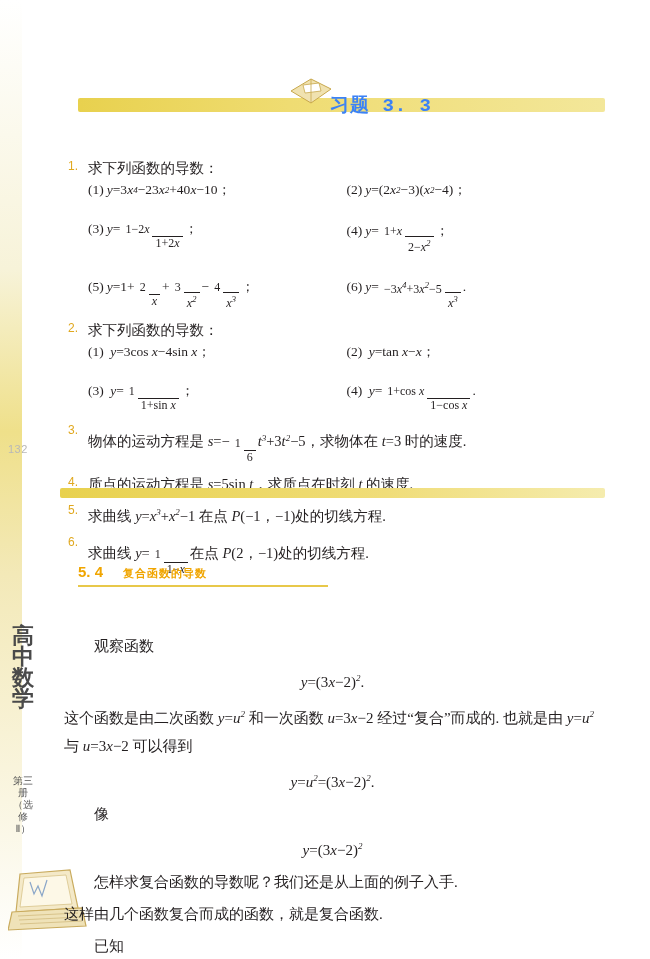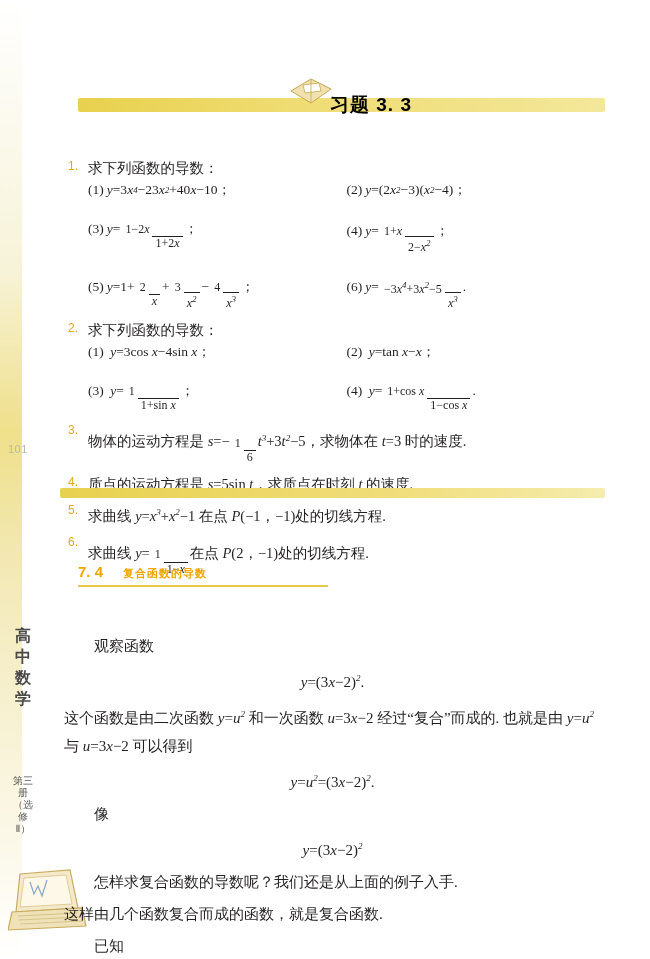--- a/index.html
+++ b/index.html
@@ -38,21 +38,21 @@
     color: #b8b8b8;
     letter-spacing: 0.5px;
   }
   .spine-title {
     position: absolute;
     left: 10px;
     top: 625px;
     width: 26px;
     text-align: center;
     font-family: "Liberation Serif", serif;
-    font-size: 16px;
+    font-size: 22px;
     line-height: 21px;
     color: #4a4a4a;
     font-weight: bold;
   }
   .spine-sub {
     position: absolute;
     left: 12px;
     top: 775px;
     width: 22px;
     text-align: center;
@@ -76,24 +76,24 @@
     top: 98px;
     width: 527px;
     height: 14px;
     background: linear-gradient(to right, #e8d14e 0%, #efdc72 40%, #f3e79a 100%);
     border-radius: 2px;
   }
   .header-title {
     position: absolute;
     left: 330px;
     top: 92px;
-    font-family: Liberation Sans, sans-serif;
+    font-family: Liberation Mono, monospace;
     font-size: 19px;
     font-weight: bold;
-    color: #000000;
+    color: #3b82f6;
     letter-spacing: 1px;
   }
   .book-deco {
     position: absolute;
     left: 285px;
     top: 73px;
     width: 52px;
     height: 40px;
   }
 
@@ -226,21 +226,21 @@
           <stop offset="28%" stop-color="#f7f3d9"></stop>
           <stop offset="45%" stop-color="#efe08a"></stop>
           <stop offset="60%" stop-color="#f3e9b8"></stop>
           <stop offset="100%" stop-color="#ffffff"></stop>
         </linearGradient>
       </defs>
       <rect x="0" y="0" width="22" height="959" fill="url(#spineGrad)"></rect>
     </svg>
   </div>
 
-  <div class="page-number">101</div>
+  <div class="page-number">132</div>
 
   <div class="spine-title">高中数学</div>
   <div class="spine-sub">第三册（选修Ⅱ）</div>
 
   <svg class="laptop" viewBox="0 0 80 70">
     <polygon points="12,6 62,2 70,40 8,44" fill="#f4e9c8" stroke="#c9ab5e" stroke-width="1.2"></polygon>
     <polygon points="16,10 58,7 64,36 12,39" fill="#fdf8e7" stroke="#d8c48a" stroke-width="0.8"></polygon>
     <path d="M22,14 l4,12 l4,-8 l4,10 l5,-16" fill="none" stroke="#8aa6c8" stroke-width="1.2"></path>
     <polygon points="4,44 74,40 78,58 0,62" fill="#efe2b8" stroke="#c9ab5e" stroke-width="1.2"></polygon>
     <line x1="10" y1="48" x2="70" y2="45" stroke="#d2bb7f" stroke-width="0.8"></line>
@@ -378,21 +378,21 @@
             <span class="den">1−<i>x</i></span>
           </span>在点 <i>P</i>(2，−1)处的切线方程.
       </div>
     </div>
 
   </div>
 
   <div class="footer-band"></div>
 
   <div class="sec-head">
-    <span class="sec-no">7. 4</span>
+    <span class="sec-no">5. 4</span>
     <span class="sec-name">复合函数的导数</span>
   </div>
   <div class="sec-underline"></div>
 
   <div class="body-text">
     <p class="p indent">观察函数</p>
     <p class="p centered"><i>y</i>=(3<i>x</i>−2)<sup class="ex">2</sup>.</p>
     <p class="p">这个函数是由二次函数 <i>y</i>=<i>u</i><sup class="ex">2</sup> 和一次函数 <i>u</i>=3<i>x</i>−2 经过“复合”而成的. 也就是由 <i>y</i>=<i>u</i><sup class="ex">2</sup> 与 <i>u</i>=3<i>x</i>−2 可以得到</p>
     <p class="p centered"><i>y</i>=<i>u</i><sup class="ex">2</sup>=(3<i>x</i>−2)<sup class="ex">2</sup>.</p>
     <p class="p indent">像</p>

